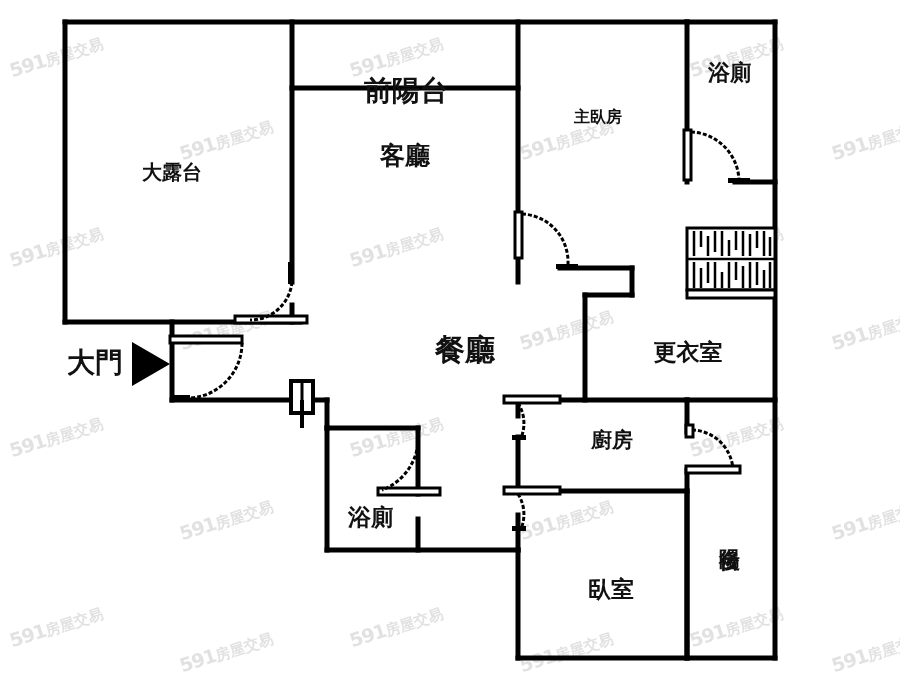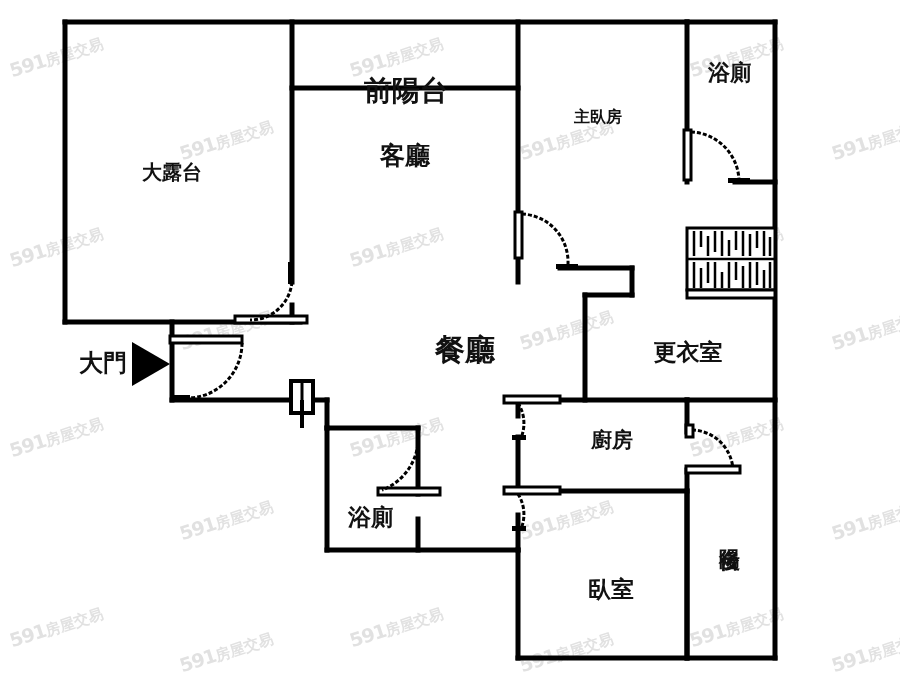--- a/index.html
+++ b/index.html
@@ -262,16 +262,16 @@
       <div class="room-label" style="font-size: 28px; left: 406px; top: 58px; transform: translate(-50%, -50%); margin-top: 33px;">前陽台</div>
       <div class="room-label" style="font-size: 25px; left: 405px; top: 155px; transform: translate(-50%, -50%); text-align: right;">客廳</div>
       <div class="room-label" style="font-size: 16px; left: 598px; top: 117px; transform: translate(-50%, -50%);">主臥房</div>
       <div class="room-label" style="font-size: 22px; left: 730px; top: 73px; transform: translate(-50%, -50%);">浴廁</div>
       <div class="room-label" style="font-size: 30px; left: 465px; top: 350px; transform: translate(-50%, -50%);">餐廳</div>
       <div class="room-label" style="font-size: 23px; left: 688px; top: 352px; transform: translate(-50%, -50%);">更衣室</div>
       <div class="room-label" style="font-size: 21px; left: 612px; top: 440px; transform: translate(-50%, -50%);">廚房</div>
       <div class="room-label" style="font-size: 23px; left: 371px; top: 517px; transform: translate(-50%, -50%);">浴廁</div>
       <div class="room-label" style="font-size: 23px; left: 611px; top: 589px; transform: translate(-50%, -50%);">臥室</div>
       <div class="room-label vertical" style="font-size: 21px; left: 729px; top: 533px; transform: translate(-50%, -50%);">後陽台</div>
-      <div class="room-label" style="font-size: 24px; left: 103px; top: 363px; transform: translate(-50%, -50%);">大門</div>
+      <div class="room-label" style="font-size: 28px; left: 95px; top: 363px; transform: translate(-50%, -50%);">大門</div>
     </div>
 
 </div>
 
 </body></html>

